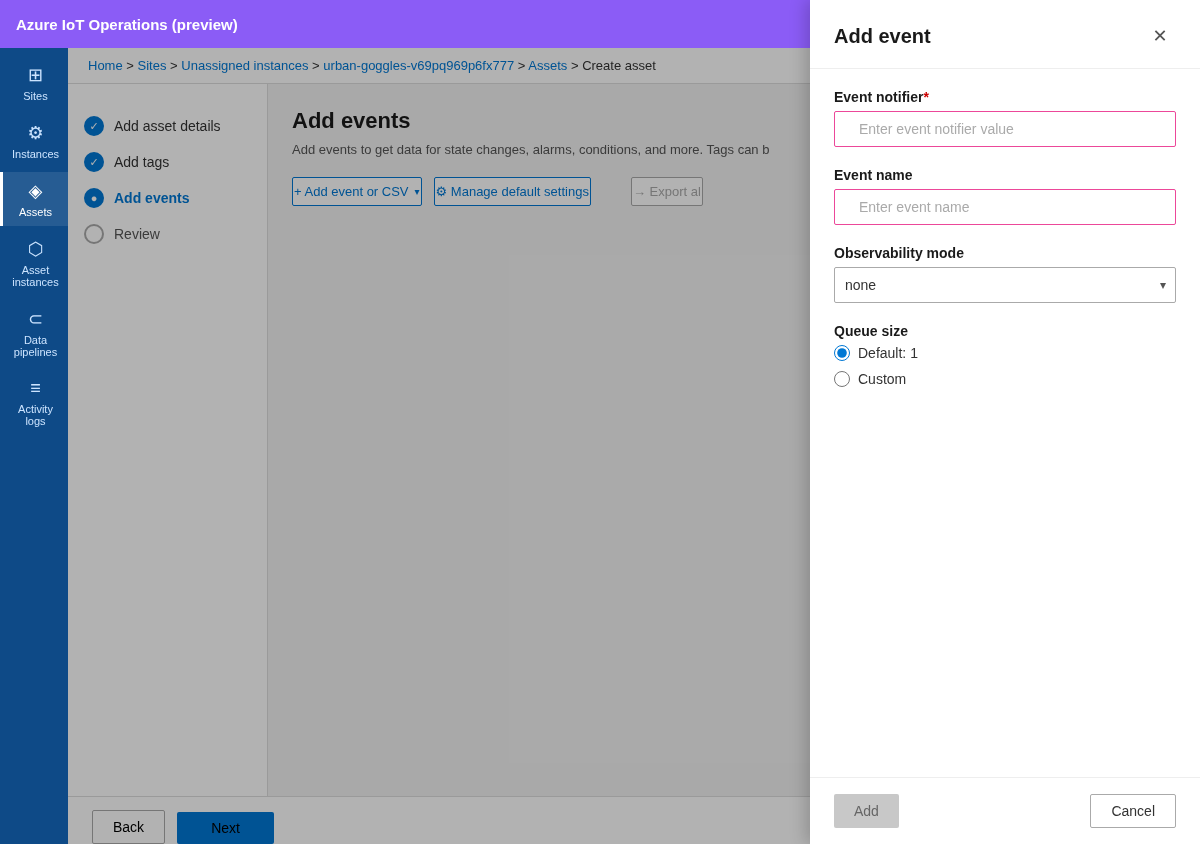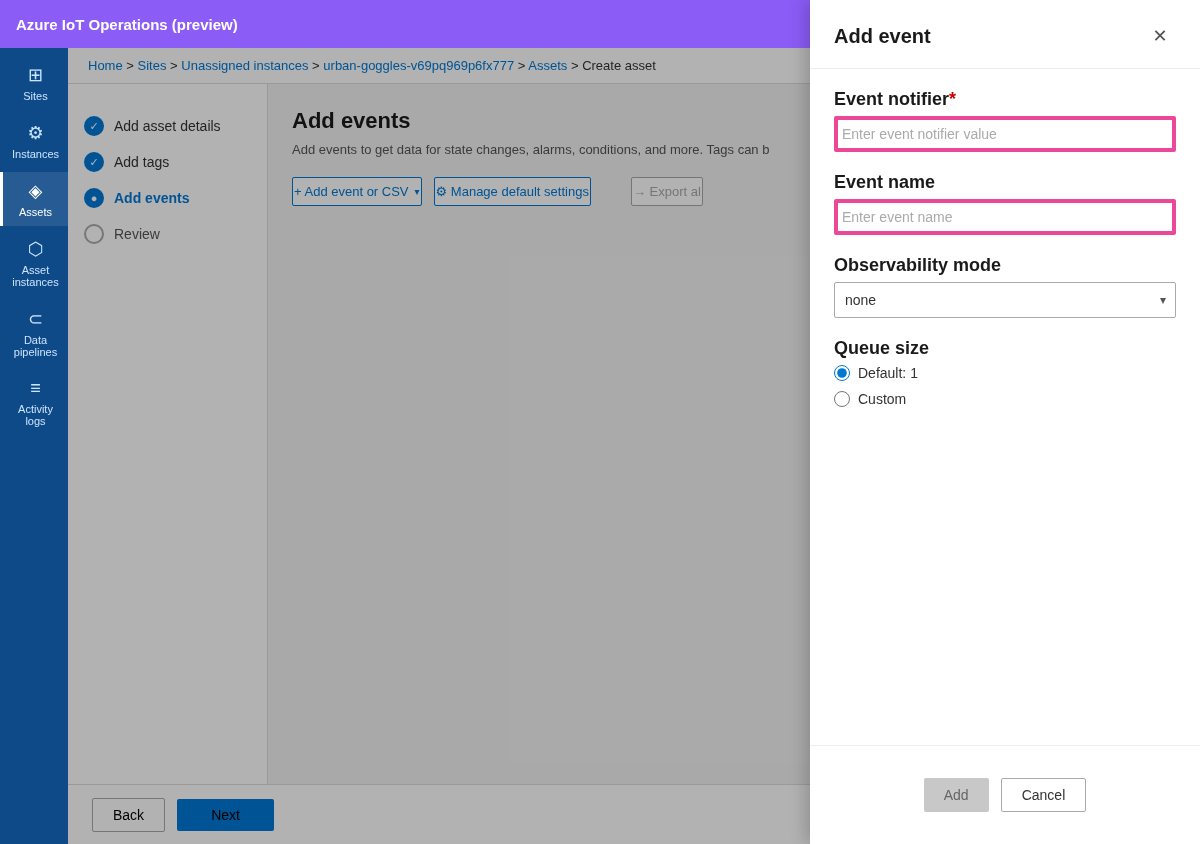--- a/index.html
+++ b/index.html
@@ -162,25 +162,25 @@
       font-size: 13px;
       border-radius: 2px;
     }
 
     
     .bottom-bar {
       position: absolute;
       bottom: 0;
       left: 0;
       right: 0;
-      height: 60px;
+      height: 48px;
       background: white;
       border-top: 1px solid #ddd;
       display: flex;
-      align-items: center;
+      align-items: flex-end;
       padding: 0 24px;
       gap: 12px;
     }
     .btn-secondary {
       padding: 8px 20px;
       border: 1px solid #aaa;
       background: white;
       cursor: pointer;
       font-size: 14px;
       border-radius: 2px;
@@ -245,34 +245,34 @@
     .panel-body {
       flex: 1;
       padding: 20px 24px;
       overflow-y: auto;
     }
 
     .form-group {
       margin-bottom: 20px;
     }
     .form-label {
-      font-size: 18px;
+      font-size: 14px;
       font-weight: 600;
       color: #1a1a1a;
       margin-bottom: 6px;
       display: flex;
       align-items: center;
       gap: 0;
     }
     .required-star { color: #c00; }
     .form-input {
       width: 100%;
       height: 36px;
-      border: 4px solid #ec4899;
-      padding: 0 4px;
+      border: 1px solid #ec4899;
+      padding: 0 24px;
       font-size: 14px;
       border-radius: 2px;
       color: #ef4444;
       outline: none;
     }
     .form-input::placeholder { color: #aaa; }
 
     .form-select-wrapper {
       position: relative;
     }
@@ -308,25 +308,25 @@
       color: #333;
     }
     .radio-input {
       width: 16px;
       height: 16px;
       accent-color: #0078d4;
       cursor: pointer;
     }
 
     .panel-footer {
-      padding: 32px 24px;
+      padding: 16px 24px;
       border-top: 1px solid #eee;
       display: flex;
       gap: 12px;
-      justify-content: center;
+      justify-content: space-between;
     }
     .btn-add {
       padding: 8px 20px;
       border: none;
       background: #c8c8c8;
       color: #666;
       cursor: not-allowed;
       font-size: 14px;
       border-radius: 2px;
     }

